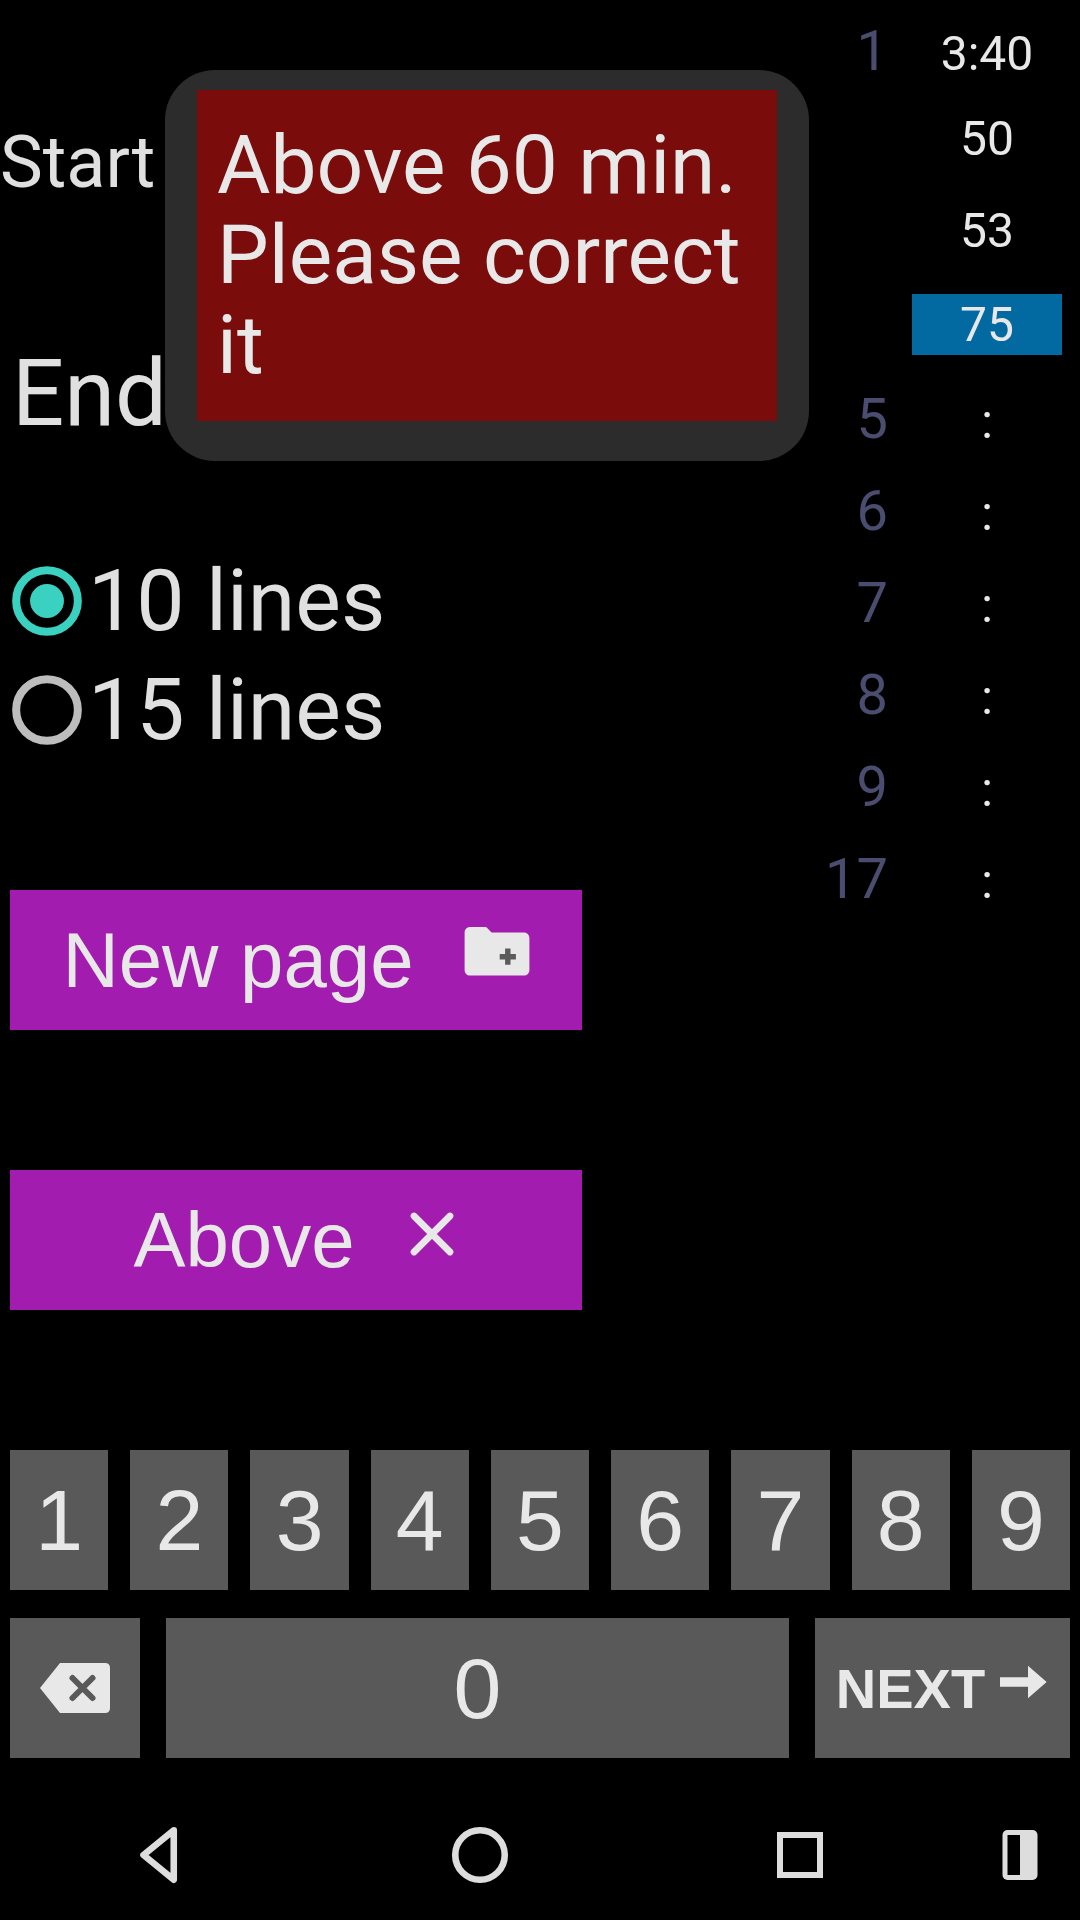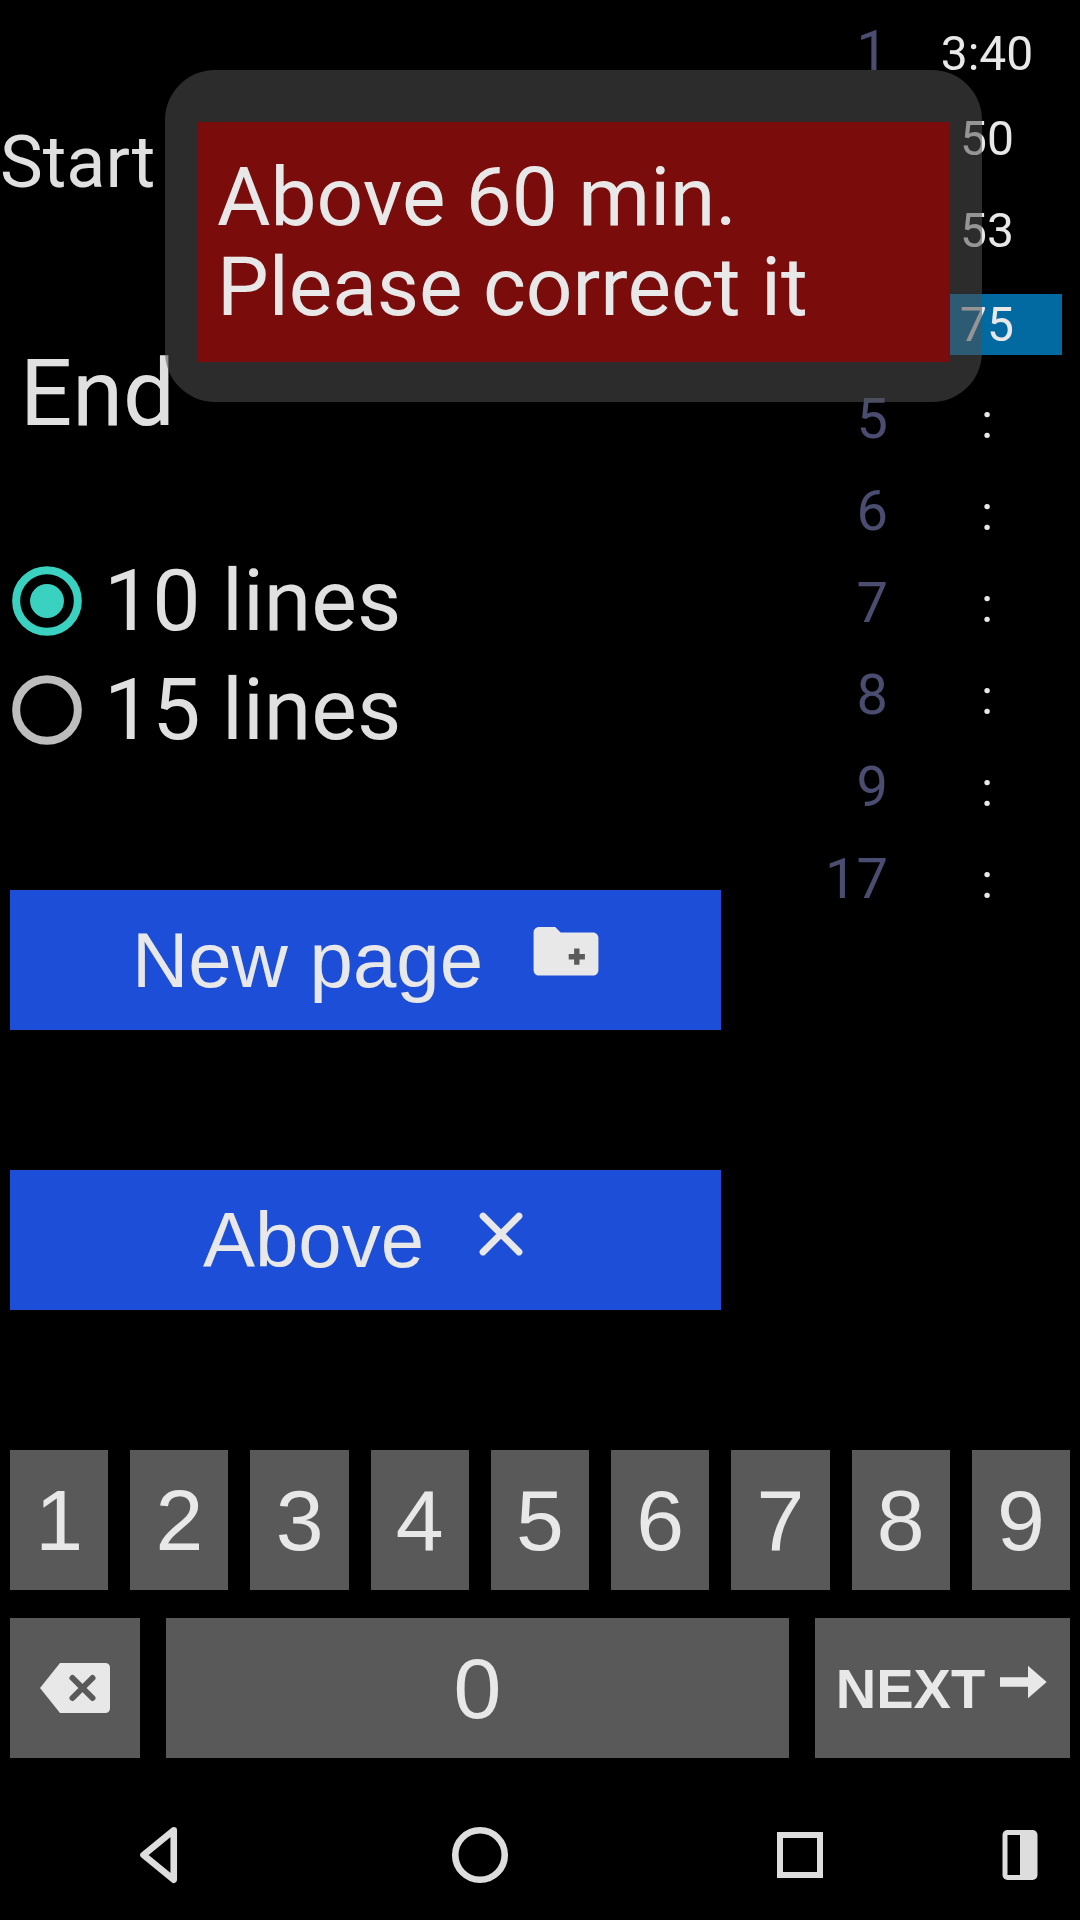--- a/index.html
+++ b/index.html
@@ -1,50 +1,50 @@
 <!DOCTYPE html>
 <html><head>
 <meta charset="utf-8">
 <style>
   * { box-sizing: border-box; margin: 0; padding: 0; }
   html, body { width: 1080px; height: 1920px; background: #000; color: #fff; font-family: Roboto, Arial, sans-serif; overflow: hidden; }
   body { position: relative; }
 
   
   .start-label { position: absolute; left: 0; top: 120px; font-size: 72px; color: #e0e0e0; font-weight: 400; }
-  .end-label   { position: absolute; left: 0; top: 340px; font-size: 92px; color: #e0e0e0; font-weight: 400; padding-left: 20px; }
+  .end-label   { position: absolute; left: 12px; top: 340px; font-size: 92px; color: #e0e0e0; font-weight: 400; }
 
   
   .tooltip {
-    position: absolute; left: 165px; top: 70px; width: 817px;
-    border-radius: 50px; padding: 52px 32px 40px 32px;
+    position: absolute; left: 165px; top: 70px; width: 644px;
+    border-radius: 50px; padding: 20px 32px 40px 32px;
     background: rgba(80,80,80,0.55);
   }
   .tooltip-inner {
     background: #7a0c0c; padding: 30px 20px 30px 20px;
     font-size: 82px; line-height: 1.1; font-weight: 400; color: #e8e8e8;
   }
 
   
   .rightcol { position: absolute; right: 18px; top: 18px; width: 320px; text-align: right; }
   .time-row { display: flex; justify-content: flex-end; align-items: baseline; gap: 24px; height: 92px; }
   .time-row .idx { font-size: 56px; color: #4b4d70; width: 64px; text-align: right; }
   .time-row .val { font-size: 48px; color: #e8e8e8; min-width: 150px; text-align: center; }
   .time-row .val.highlight { background: #0369a1; padding: 2px 6px; }
 
   
   .radios { position: absolute; left: 10px; top: 550px; }
-  .radio-row { display: flex; align-items: center; gap: 20px; margin-bottom: 8px; }
+  .radio-row { display: flex; align-items: center; gap: 4px; margin-bottom: 8px; }
   .radio-svg { width: 74px; height: 74px; }
   .radio-label { font-size: 86px; color: #e0e0e0; }
 
   
   .wide-btn {
-    position: absolute; left: 10px; width: 711px; height: 140px;
-    background: #1d4ed8; color: #e8e8e8; border: none;
+    position: absolute; left: 10px; width: 572px; height: 140px;
+    background: #a21caf; color: #e8e8e8; border: none;
     font-size: 78px; font-weight: 400; display: flex; align-items: center; justify-content: center; gap: 50px;
   }
   .wide-btn.newpage { top: 890px; }
   .wide-btn.clear   { top: 1170px; }
   .wide-btn .icon { font-size: 58px; }
 
   
   .keypad { position: absolute; left: 10px; right: 10px; top: 1450px; }
   .keypad-row { display: flex; gap: 22px; margin-bottom: 28px; }
   .key {

